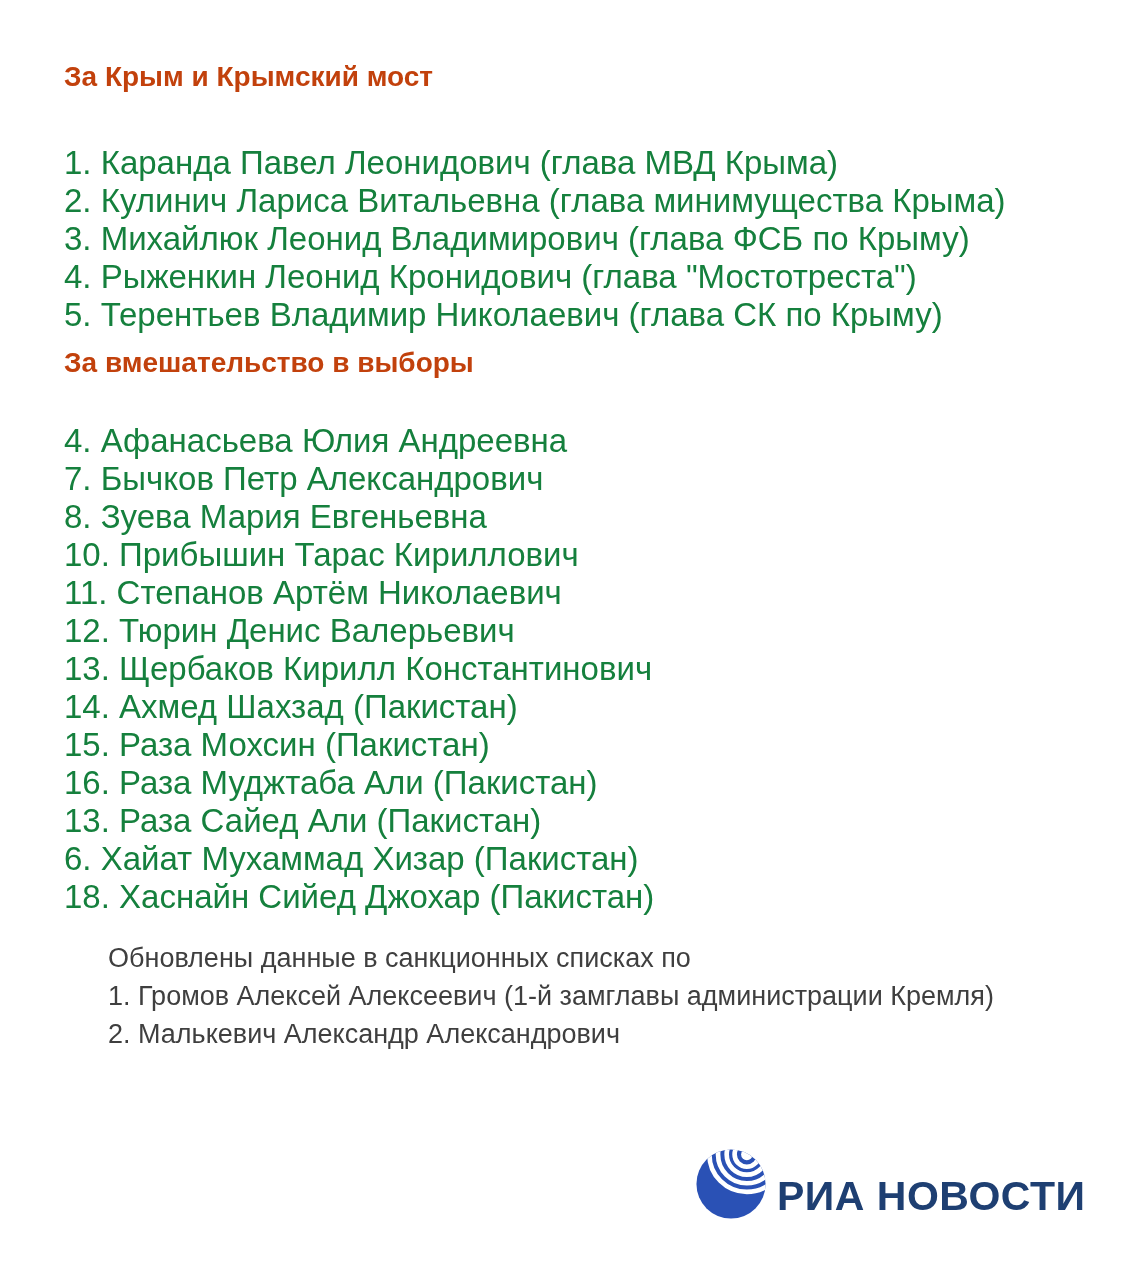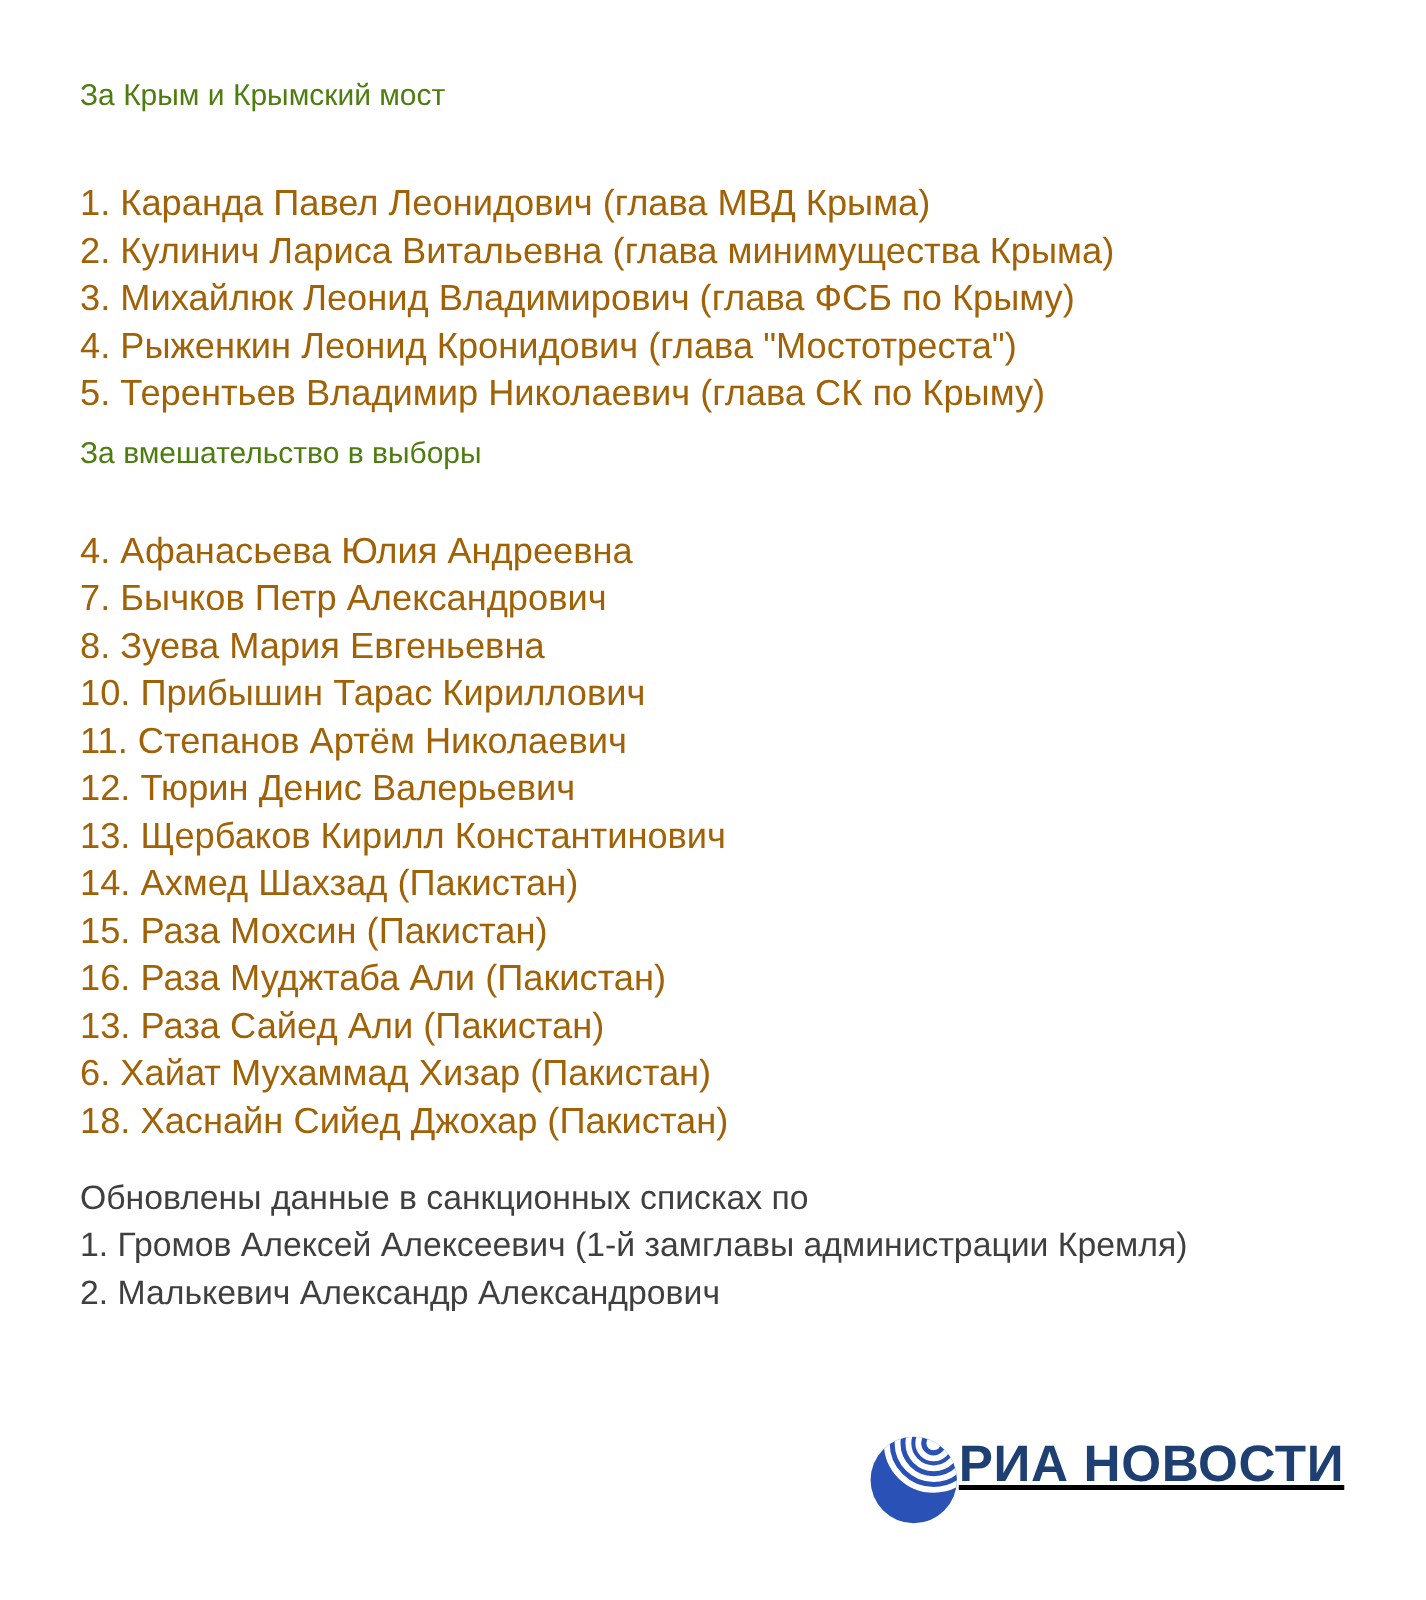--- a/index.html
+++ b/index.html
@@ -15,50 +15,50 @@
     font-family: "Liberation Sans", sans-serif;
     overflow: hidden;
   }
   .content {
     position: absolute;
     left: 64px;
     top: 60px;
     width: 1020px;
   }
   .heading {
-    font-size: 24px;
+    font-size: 28px;
     line-height: 34px;
-    font-weight: 400;
-    color: #4d7c0f;
+    font-weight: 700;
+    color: #c2410c;
     margin: 0;
   }
   .heading-1 { margin-bottom: 50px; }
   .heading-2 { margin-top: 12px; margin-bottom: 42px; }
   .list { margin: 0; padding: 0; }
   .list .line {
-    font-size: 29px;
+    font-size: 33px;
     line-height: 38px;
-    color: #a16207;
+    color: #15803d;
     white-space: nowrap;
   }
   .list-pakistan { }
-  .updated-block { margin-top: 23px; }
+  .updated-block { margin-top: 23px; margin-left: 44px; }
   .updated-block .line {
     font-size: 27px;
     line-height: 38px;
     color: #3f3f3f;
     white-space: nowrap;
   }
   .logo {
     position: absolute;
     left: 695px;
     top: 1148px;
     display: flex;
-    align-items: flex-start;
-    text-decoration: underline;
+    align-items: flex-end;
+    gap: 10px;
   }
   .logo .globe {
     width: 72px;
     height: 72px;
     flex: 0 0 auto;
   }
   .logo .wordmark {
     font-size: 41px;
     font-weight: 700;
     letter-spacing: 0.5px;

